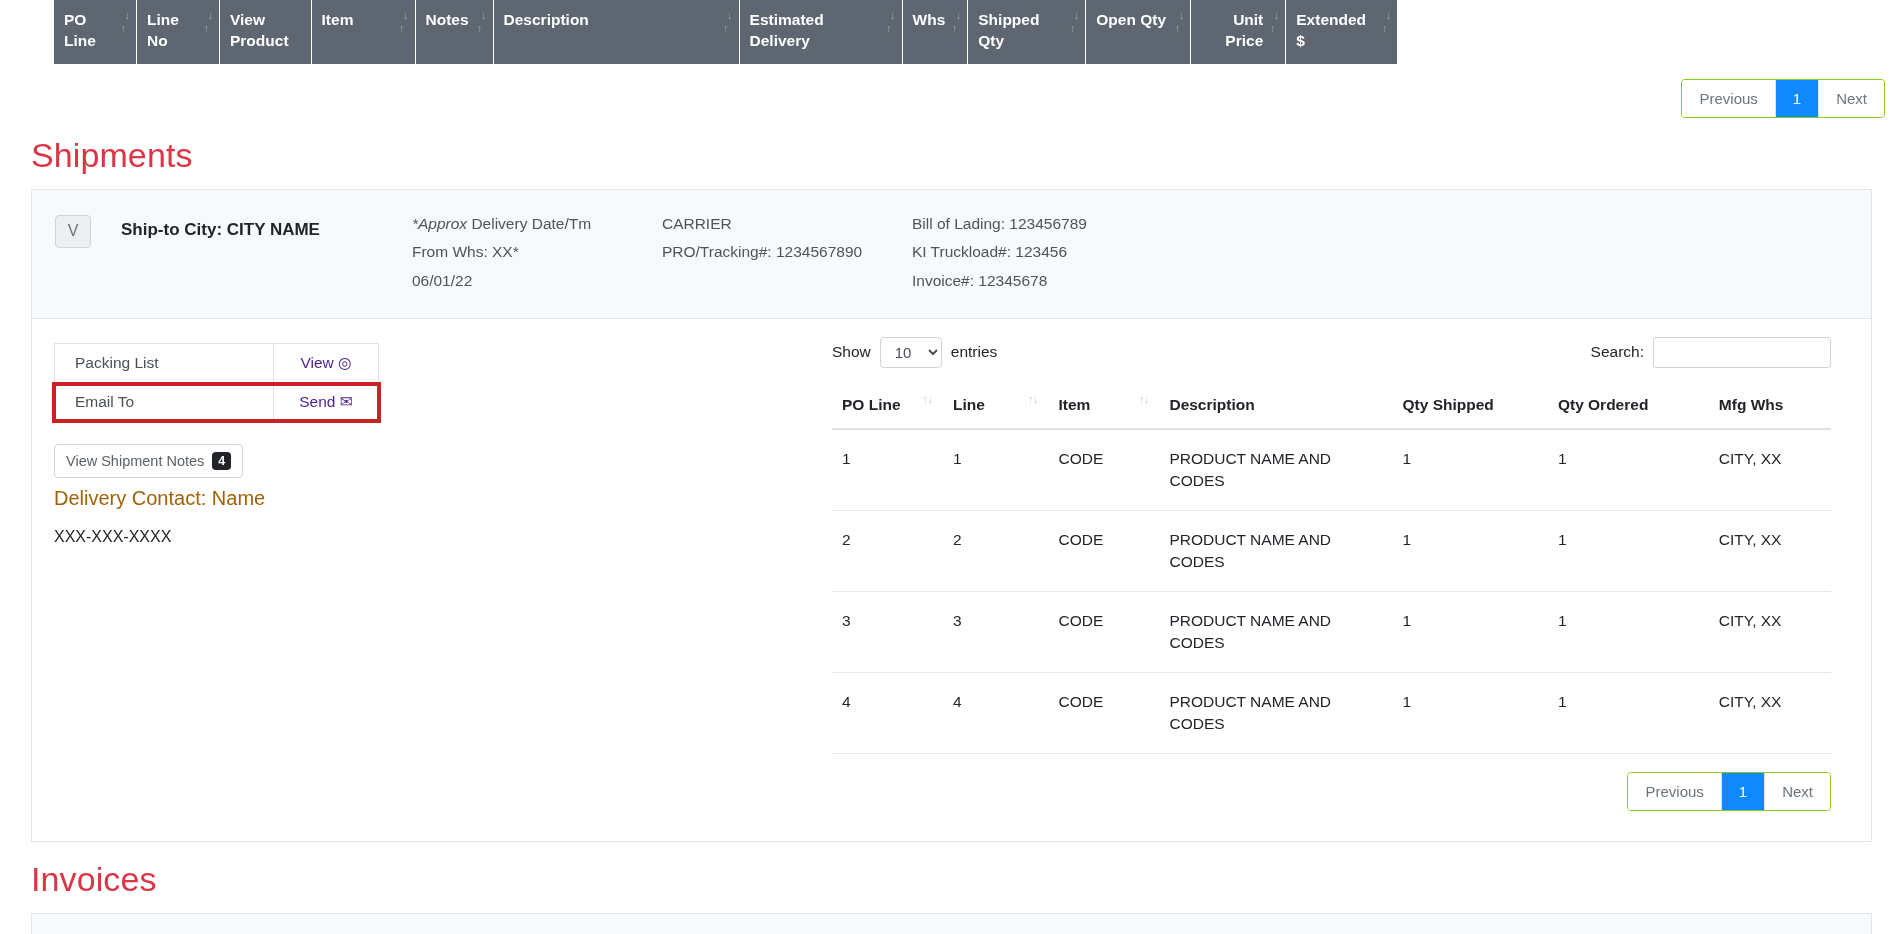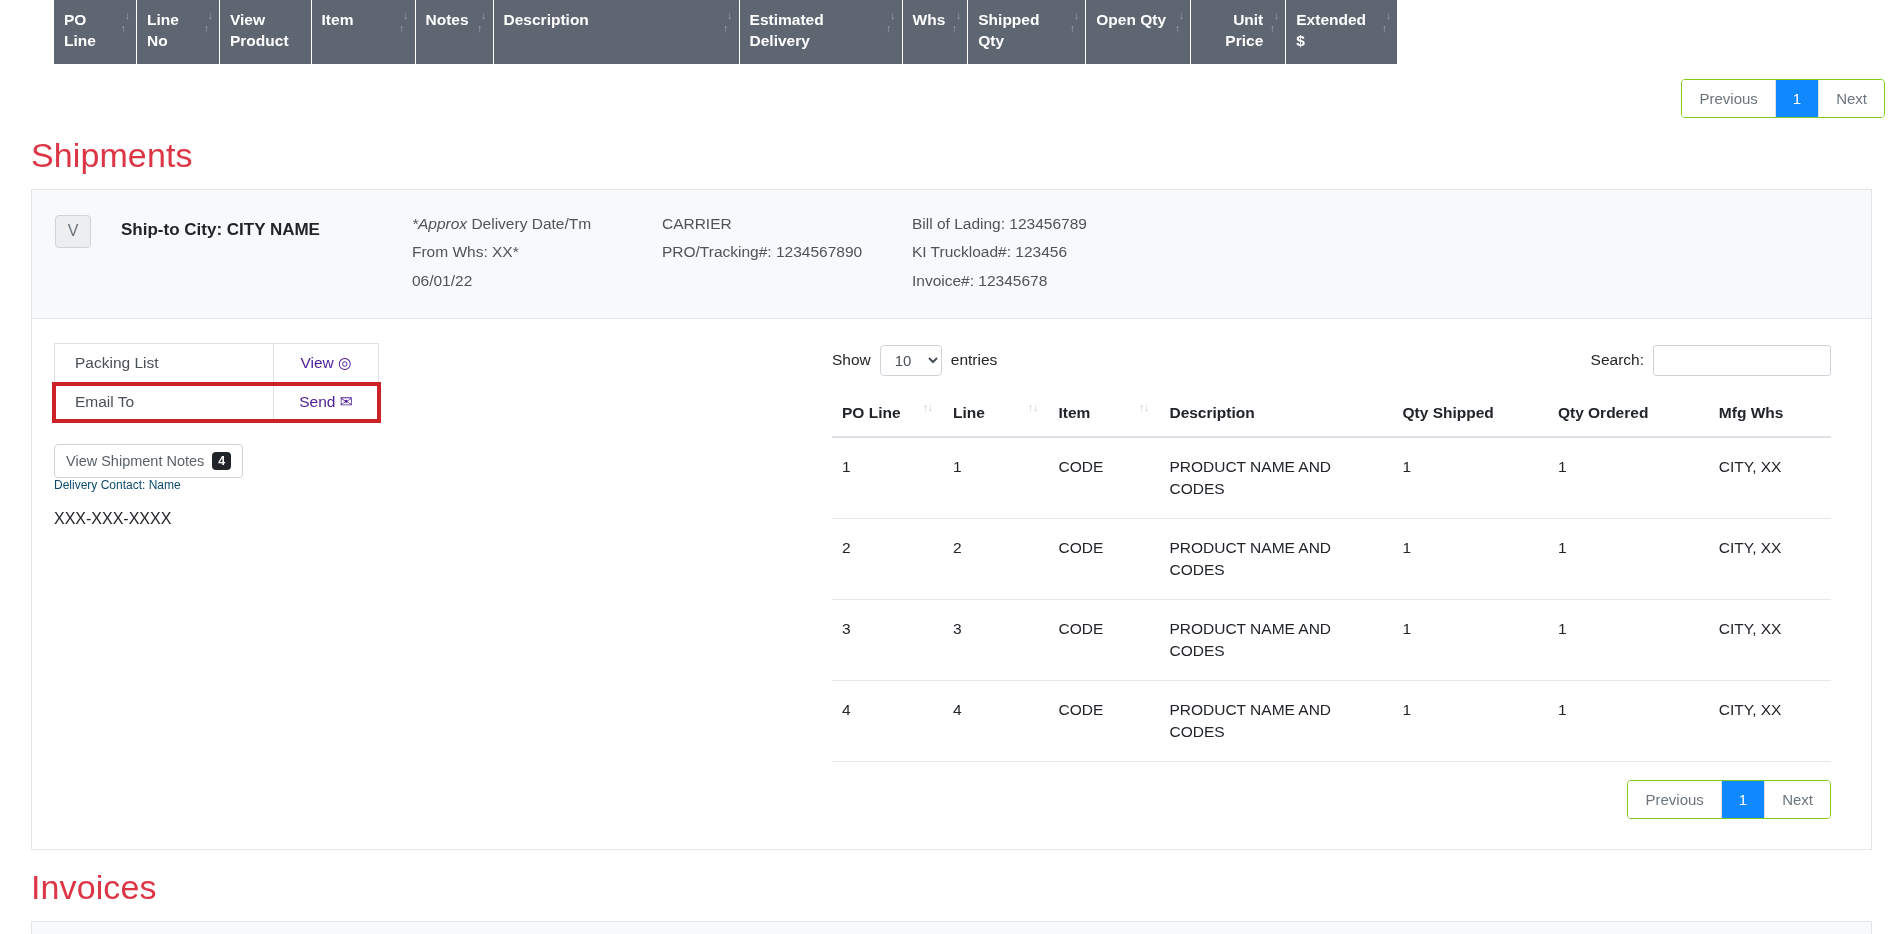--- a/index.html
+++ b/index.html
@@ -114,21 +114,21 @@
     color: #4f5459;
     line-height: 1.85;
   }
   .meta-1 { margin-left: 92px; width: 250px; }
   .meta-2 { margin-left: 0px; width: 250px; }
   .meta-3 { margin-left: 0px; width: 300px; }
   .meta-col i { font-style: italic; }
 
   .card-body { display: flex; padding: 18px 0 30px 0; }
   .card-left { width: 800px; padding-left: 22px; }
-  .card-right { flex: 1; padding: 0 40px 0 0; margin-top: 8px; }
+  .card-right { flex: 1; padding: 0 40px 0 0; }
 
   
   table.doc-actions {
     border-collapse: collapse;
     width: 325px;
     margin-top: 6px;
   }
   table.doc-actions td {
     border: 1px solid #dee2e6;
     font-size: 15.5px;
@@ -164,21 +164,21 @@
     padding: 7px 11px;
     margin-top: 22px;
     cursor: pointer;
   }
   .badge-dark {
     background: #212529; color: #ffffff;
     border-radius: 4px;
     font-size: 12.5px; font-weight: bold;
     padding: 2px 6px; line-height: 1.15;
   }
-  .contact-line { font-size: 12px; color: #0c4a6e; }
+  .contact-line { font-size: 20px; color: #a16207; margin-top: 9px; }
   .contact-phone { font-size: 16px; color: #212529; margin-top: 18px; }
 
   
   .dt-top { display: flex; align-items: center; justify-content: space-between; }
   .dt-show { font-size: 15.5px; color: #212529; display: flex; align-items: center; gap: 9px; }
   select.dt-len {
     font-family: "Liberation Sans", sans-serif;
     font-size: 15px; color: #495057;
     border: 1px solid #ced4da; border-radius: 4px;
     padding: 5px 6px 5px 10px; width: 62px; background: #fff;

